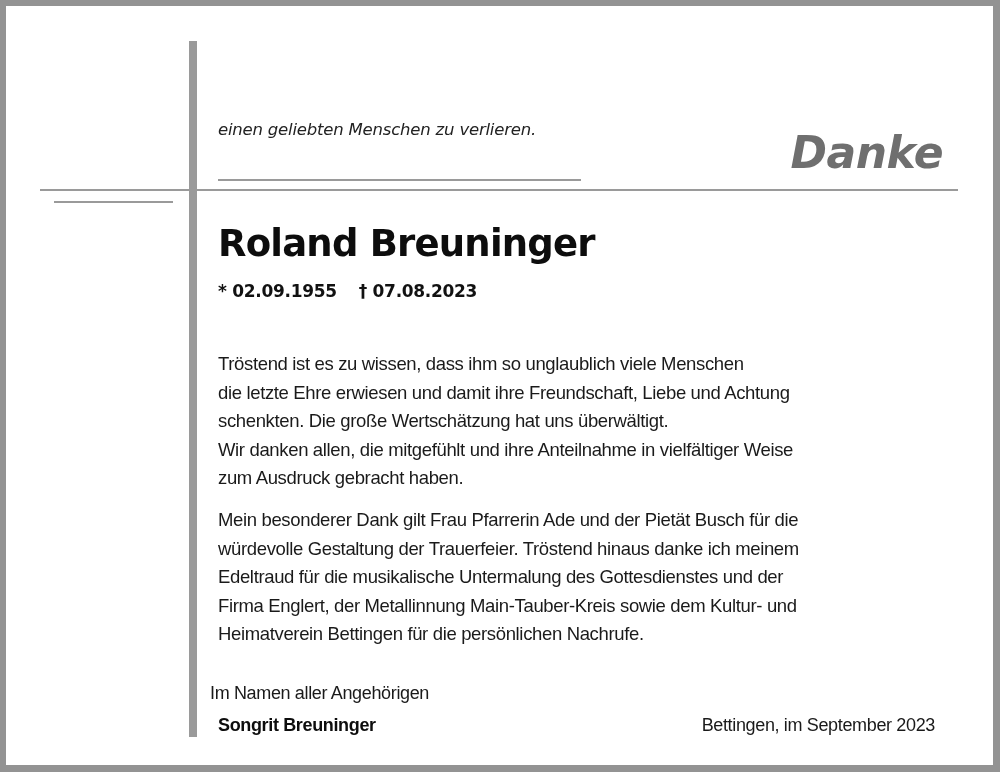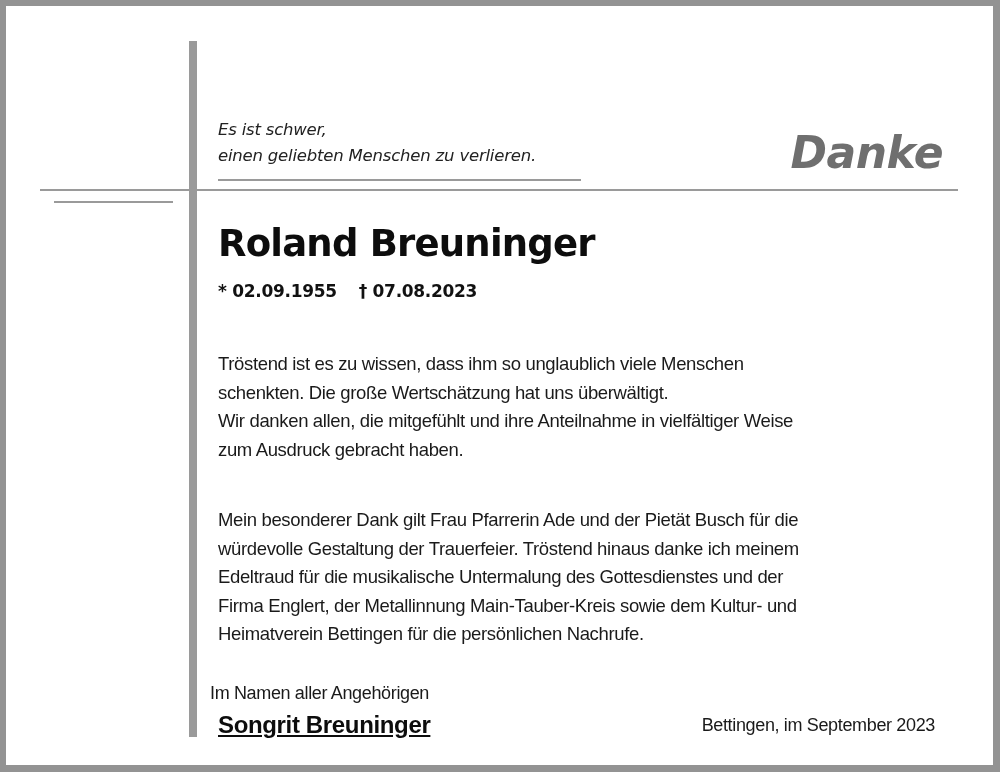--- a/index.html
+++ b/index.html
@@ -63,57 +63,57 @@
     .para2 { top: 476px; }
     .closing {
       position: absolute; left: 204px; top: 673px;
       font-family: "Liberation Sans", sans-serif;
       font-size: 18px; line-height: 28px; color: #1a1a1a;
       letter-spacing: -0.35px; white-space: nowrap;
     }
     .signer {
       position: absolute; left: 212px; top: 705px;
       font-family: "Liberation Sans", sans-serif; font-weight: bold;
-      font-size: 24px; line-height: 28px; color: #0d0d0d;
-      letter-spacing: -0.35px; white-space: nowrap; text-decoration: underline;
+      font-size: 18px; line-height: 28px; color: #0d0d0d;
+      letter-spacing: -0.35px; white-space: nowrap;
     }
     .place-date {
       position: absolute; right: 58px; top: 705px;
       font-family: "Liberation Sans", sans-serif;
       font-size: 18px; line-height: 28px; color: #1a1a1a;
       letter-spacing: -0.35px; white-space: nowrap;
     }
   </style>
 </head>
 <body>
 
 <div class="card">
 
   <div class="vbar"></div>
   <div class="hline-long"></div>
   <div class="hline-short"></div>
 
   <div class="quote">
-    <div>Es ist schwer,</div>
     <div>einen geliebten Menschen zu verlieren.</div>
   </div>
   <div class="quote-underline"></div>
 
   <div class="danke">Danke</div>
 
   <div class="name">Roland Breuninger</div>
 
   <div class="dates">
     <span>*</span>
     <span>02.09.1955</span><span class="sep"></span><span>†</span>
     <span>07.08.2023</span>
   </div>
 
   <div class="para para1">
     <div>Tröstend ist es zu wissen, dass ihm so unglaublich viele Menschen</div>
+    <div>die letzte Ehre erwiesen und damit ihre Freundschaft, Liebe und Achtung</div>
     <div>schenkten. Die große Wertschätzung hat uns überwältigt.</div>
     <div>Wir danken allen, die mitgefühlt und ihre Anteilnahme in vielfältiger Weise</div>
     <div>zum Ausdruck gebracht haben.</div>
   </div>
 
   <div class="para para2">
     <div>Mein besonderer Dank gilt Frau Pfarrerin Ade und der Pietät Busch für die</div>
     <div>würdevolle Gestaltung der Trauerfeier. Tröstend hinaus danke ich meinem</div>
     <div>Edeltraud für die musikalische Untermalung des Gottesdienstes und der</div>
     <div>Firma Englert, der Metallinnung Main-Tauber-Kreis sowie dem Kultur- und</div>

